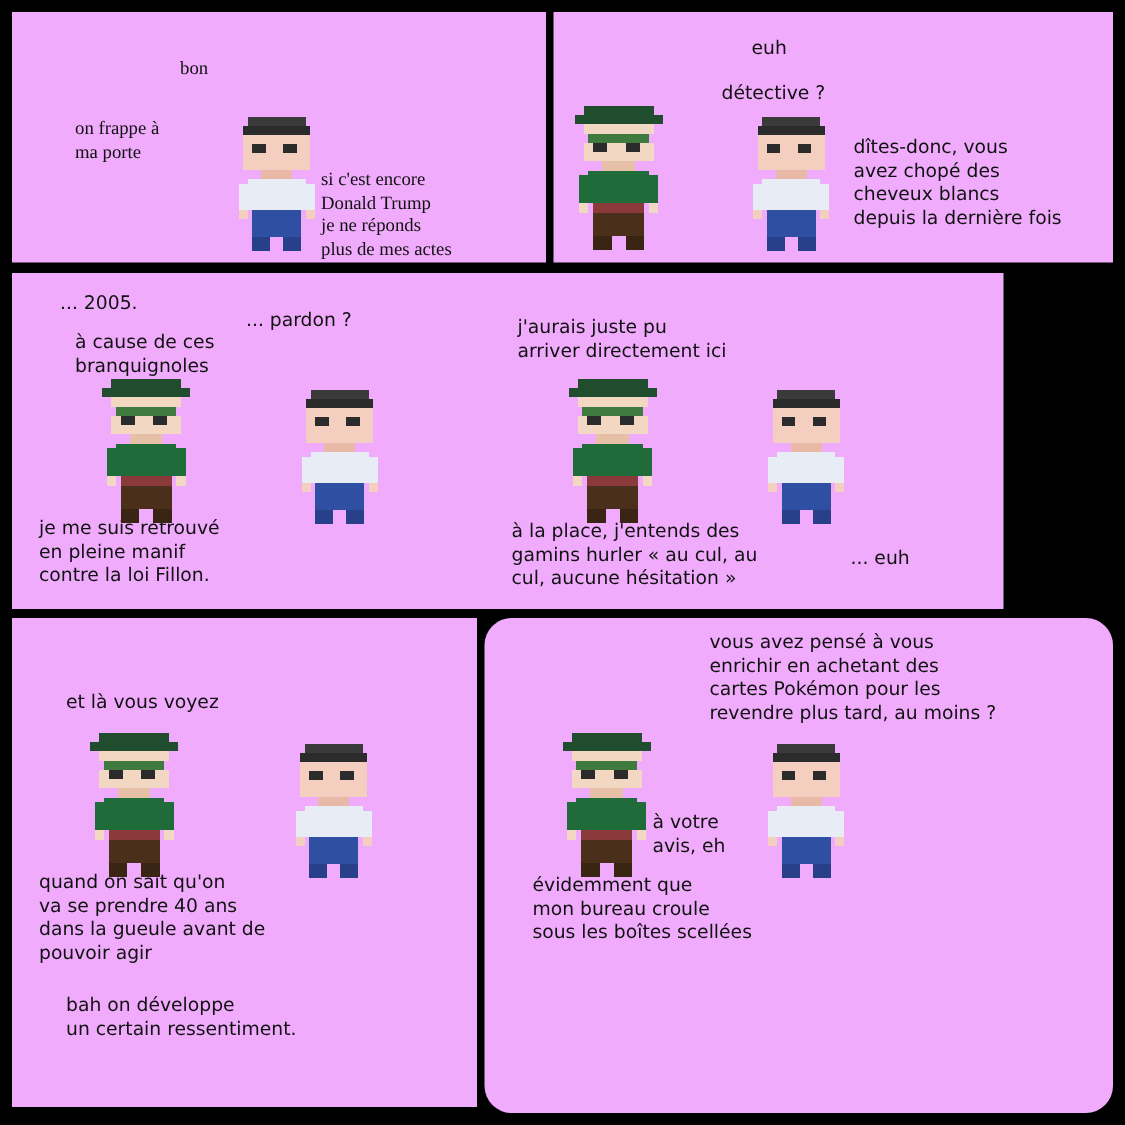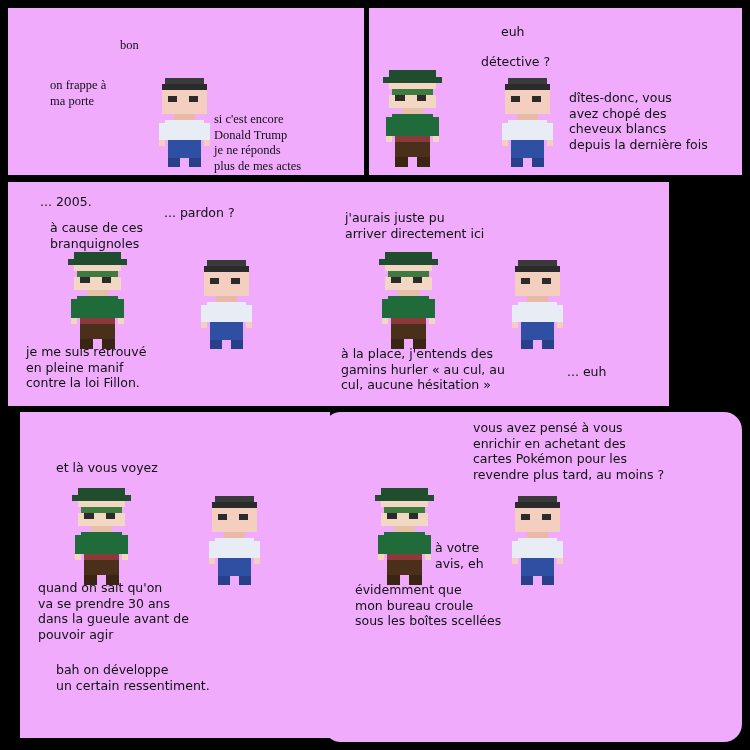--- a/index.html
+++ b/index.html
@@ -23,21 +23,21 @@
     position: absolute;
     background: #f0abfc;
     box-sizing: border-box;
     overflow: hidden;
   }
   
   #panel-1 { left: 8px;   top: 8px;   width: 356px; height: 167px; font-family: Liberation Serif, serif; }
   #panel-2 { left: 369px; top: 8px;   width: 373px; height: 167px; }
   #panel-3 { left: 8px;   top: 182px; width: 352px; height: 224px; }
   #panel-4 { left: 323px; top: 182px; width: 346px; height: 224px; }
-  #panel-5 { left: 20px;   top: 412px; width: 310px; height: 326px; }
+  #panel-5 { left: 8px;   top: 412px; width: 310px; height: 326px; }
   #panel-6 { left: 323px; top: 412px; width: 419px; height: 330px; border-radius: 18px; }
 
   .txt {
     position: absolute;
     color: #111111;
     font-size: 12.5px;
     line-height: 15.5px;
     white-space: pre;
   }
 
@@ -236,21 +236,21 @@
         <rect x="4" y="21" width="11" height="6" fill="#2f4fa3"></rect>
         <rect x="4" y="27" width="4" height="3" fill="#28408a"></rect>
         <rect x="11" y="27" width="4" height="3" fill="#28408a"></rect>
       </svg>
     </div>
   </div>
 
   <div class="panel" id="panel-5">
     <div class="txt" style="left:36px; top:48px;">et là vous voyez</div>
     <div class="txt" style="left:18px; top:168px;">quand on sait qu'on
-va se prendre 30 ans
+va se prendre 40 ans
 dans la gueule avant de
 pouvoir agir</div>
     <div class="txt" style="left:36px; top:250px;">bah on développe
 un certain ressentiment.</div>
 
     <div class="char" style="left:52px; top:76px;">
       <svg width="62" height="100" viewBox="0 0 20 32" shape-rendering="crispEdges">
         <rect x="2" y="0" width="15" height="2" fill="#1f4d2e"></rect>
         <rect x="0" y="2" width="19" height="2" fill="#1f4d2e"></rect>
         <rect x="2" y="4" width="15" height="2" fill="#f2d8c2"></rect>

